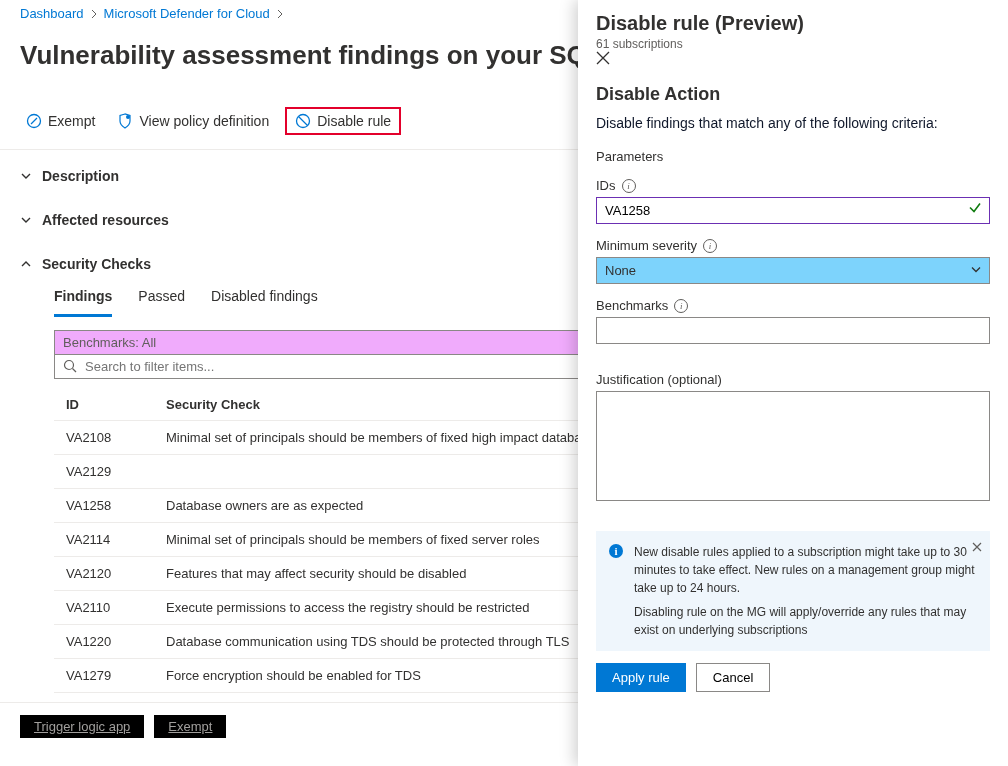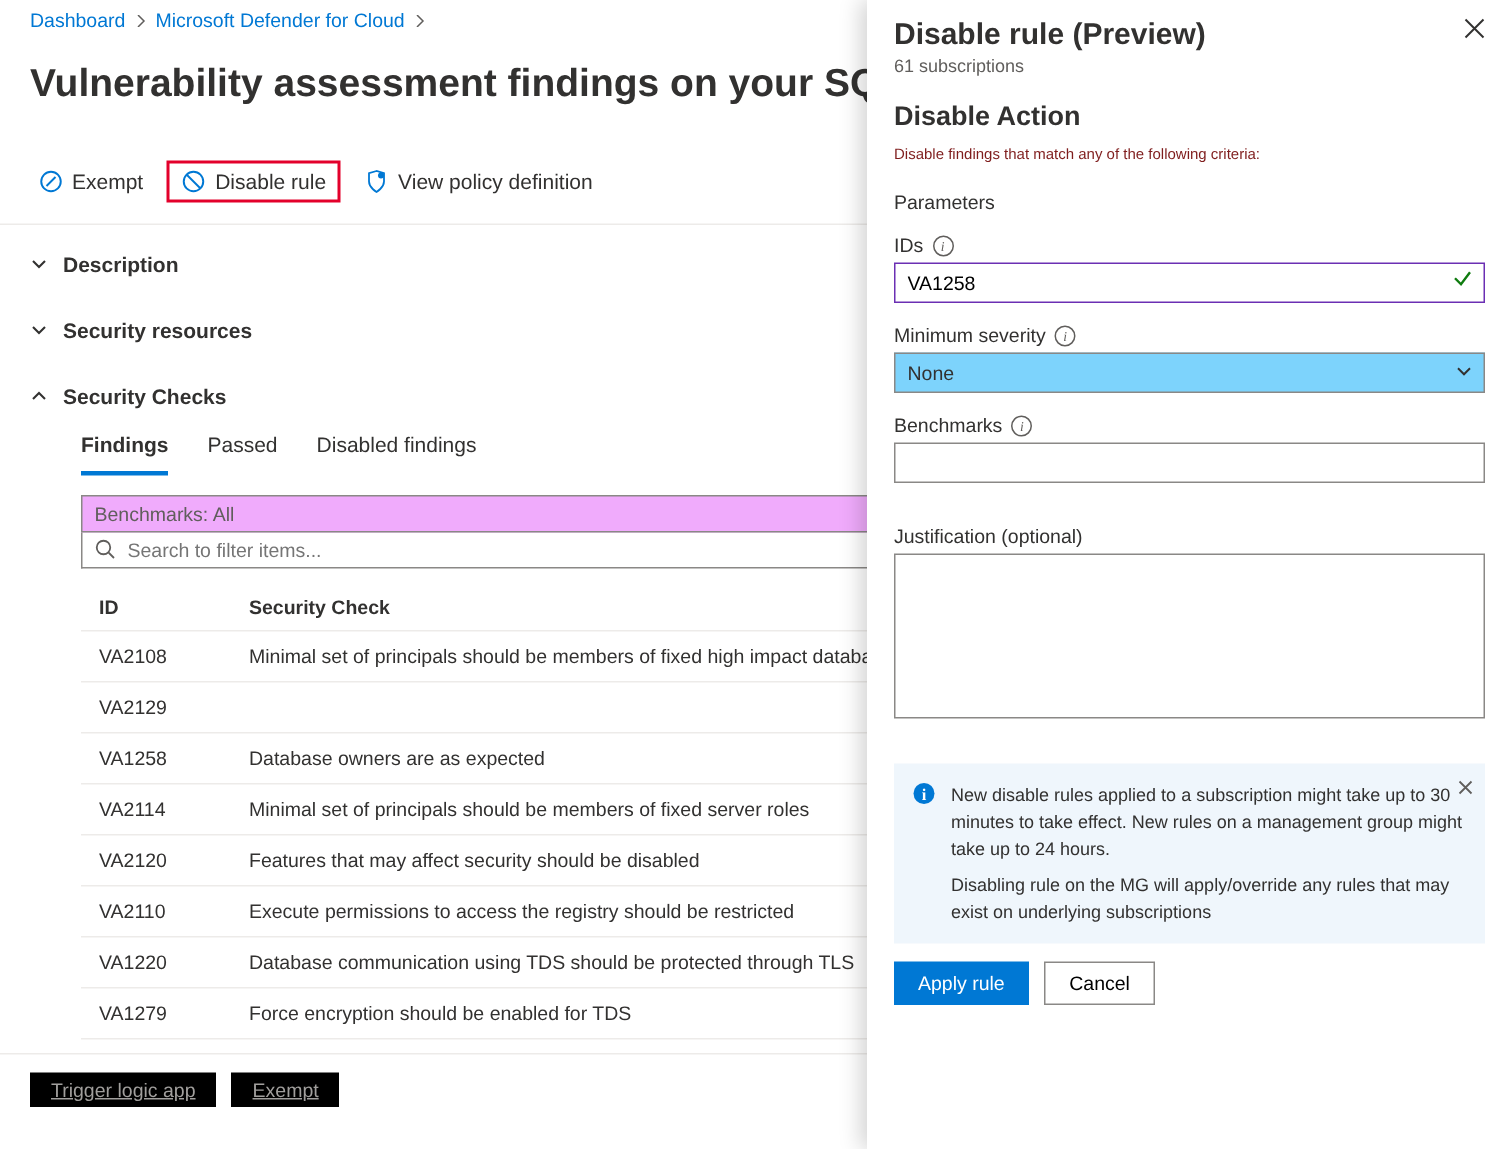--- a/index.html
+++ b/index.html
@@ -151,28 +151,28 @@
     position: absolute;
     top: 0; right: 0; bottom: 0;
     width: 430px;
     background: #fff;
     box-shadow: -4px 0 14px rgba(0,0,0,.18);
     display: flex;
     flex-direction: column;
     padding: 12px 18px 16px;
   }
   .panel-head {
-    display:flex; align-items:flex-start; justify-content:space-between;
+    display:flex; align-items:flex-start; justify-content:space-between;flex-direction:column;
   }
   .panel-title { font-size: 20px; font-weight:600; }
   .panel-sub { font-size: 12px; color:#605e5c; margin-top:2px; }
   .panel-section-title {
     font-size: 18px; font-weight:600; margin-top:16px;
   }
-  .panel-desc { font-size: 10px; color:#7f1d1d; margin-top:10px; }
+  .panel-desc { font-size: 14px; color:#0f172a; margin-top:10px; }
   .panel-label {
     font-size: 13px; margin-top: 14px; display:flex; align-items:center; gap:6px;
   }
   .panel-input, .panel-select, .panel-textarea {
     width: 100%; border:1px solid #8a8886; font-size:13px; font-family:inherit;
     padding: 5px 8px; margin-top:4px; background:#fff;
   }
   .panel-input.valid { border-color:#6b2fb3; position:relative; }
   .valid-wrap { position:relative; }
   .valid-check {
@@ -232,54 +232,54 @@
 <div class="toolbar">
   <div class="tb-item">
     <span class="tb-icon">
       <svg width="16" height="16" viewBox="0 0 16 16">
           <circle cx="8" cy="8" r="6.5" stroke="#0078d4" fill="none" stroke-width="1.3"></circle>
           <path d="M5 11 L11 5" stroke="#0078d4" stroke-width="1.3"></path>
         </svg>
     </span>
     <span>Exempt</span>
   </div>
+  <div class="tb-item">
+    <span class="tb-icon">
+      <svg width="16" height="16" viewBox="0 0 16 16">
+          <path d="M8 1 C8 1 3 2.5 3 2.5 V8 C3 12 8 15 8 15 C8 15 13 12 13 8 V2.5 C13 2.5 8 1 8 1 Z" fill="none" stroke="#0078d4" stroke-width="1.2"></path>
+          <circle cx="11" cy="4" r="2" fill="#0078d4"></circle>
+        </svg>
+    </span>
+    <span>View policy definition</span>
+  </div>
   <div class="tb-item highlight-box">
     <span class="tb-icon">
       <svg width="16" height="16" viewBox="0 0 16 16">
           <circle cx="8" cy="8" r="6.5" stroke="#0078d4" fill="none" stroke-width="1.3"></circle>
           <path d="M3.5 3.5 L12.5 12.5" stroke="#0078d4" stroke-width="1.3"></path>
         </svg>
     </span>
     <span>Disable rule</span>
-  </div>
-  <div class="tb-item">
-    <span class="tb-icon">
-      <svg width="16" height="16" viewBox="0 0 16 16">
-          <path d="M8 1 C8 1 3 2.5 3 2.5 V8 C3 12 8 15 8 15 C8 15 13 12 13 8 V2.5 C13 2.5 8 1 8 1 Z" fill="none" stroke="#0078d4" stroke-width="1.2"></path>
-          <circle cx="11" cy="4" r="2" fill="#0078d4"></circle>
-        </svg>
-    </span>
-    <span>View policy definition</span>
   </div>
 </div>
 
 <div class="section">
   <div class="sec-head">
     <svg width="12" height="12" viewBox="0 0 12 12">
         <path d="M2 4 L6 8 L10 4" stroke="#323130" fill="none" stroke-width="1.4"></path>
       </svg>
     <span>Description</span>
   </div>
 </div>
 <div class="section">
   <div class="sec-head">
     <svg width="12" height="12" viewBox="0 0 12 12">
         <path d="M2 4 L6 8 L10 4" stroke="#323130" fill="none" stroke-width="1.4"></path>
       </svg>
-    <span>Security resources</span>
+    <span>Affected resources</span>
   </div>
 </div>
 <div class="section">
   <div class="sec-head">
     <svg width="12" height="12" viewBox="0 0 12 12">
         <path d="M2 8 L6 4 L10 8" stroke="#323130" fill="none" stroke-width="1.4"></path>
       </svg>
     <span>Security Checks</span>
   </div>
 

